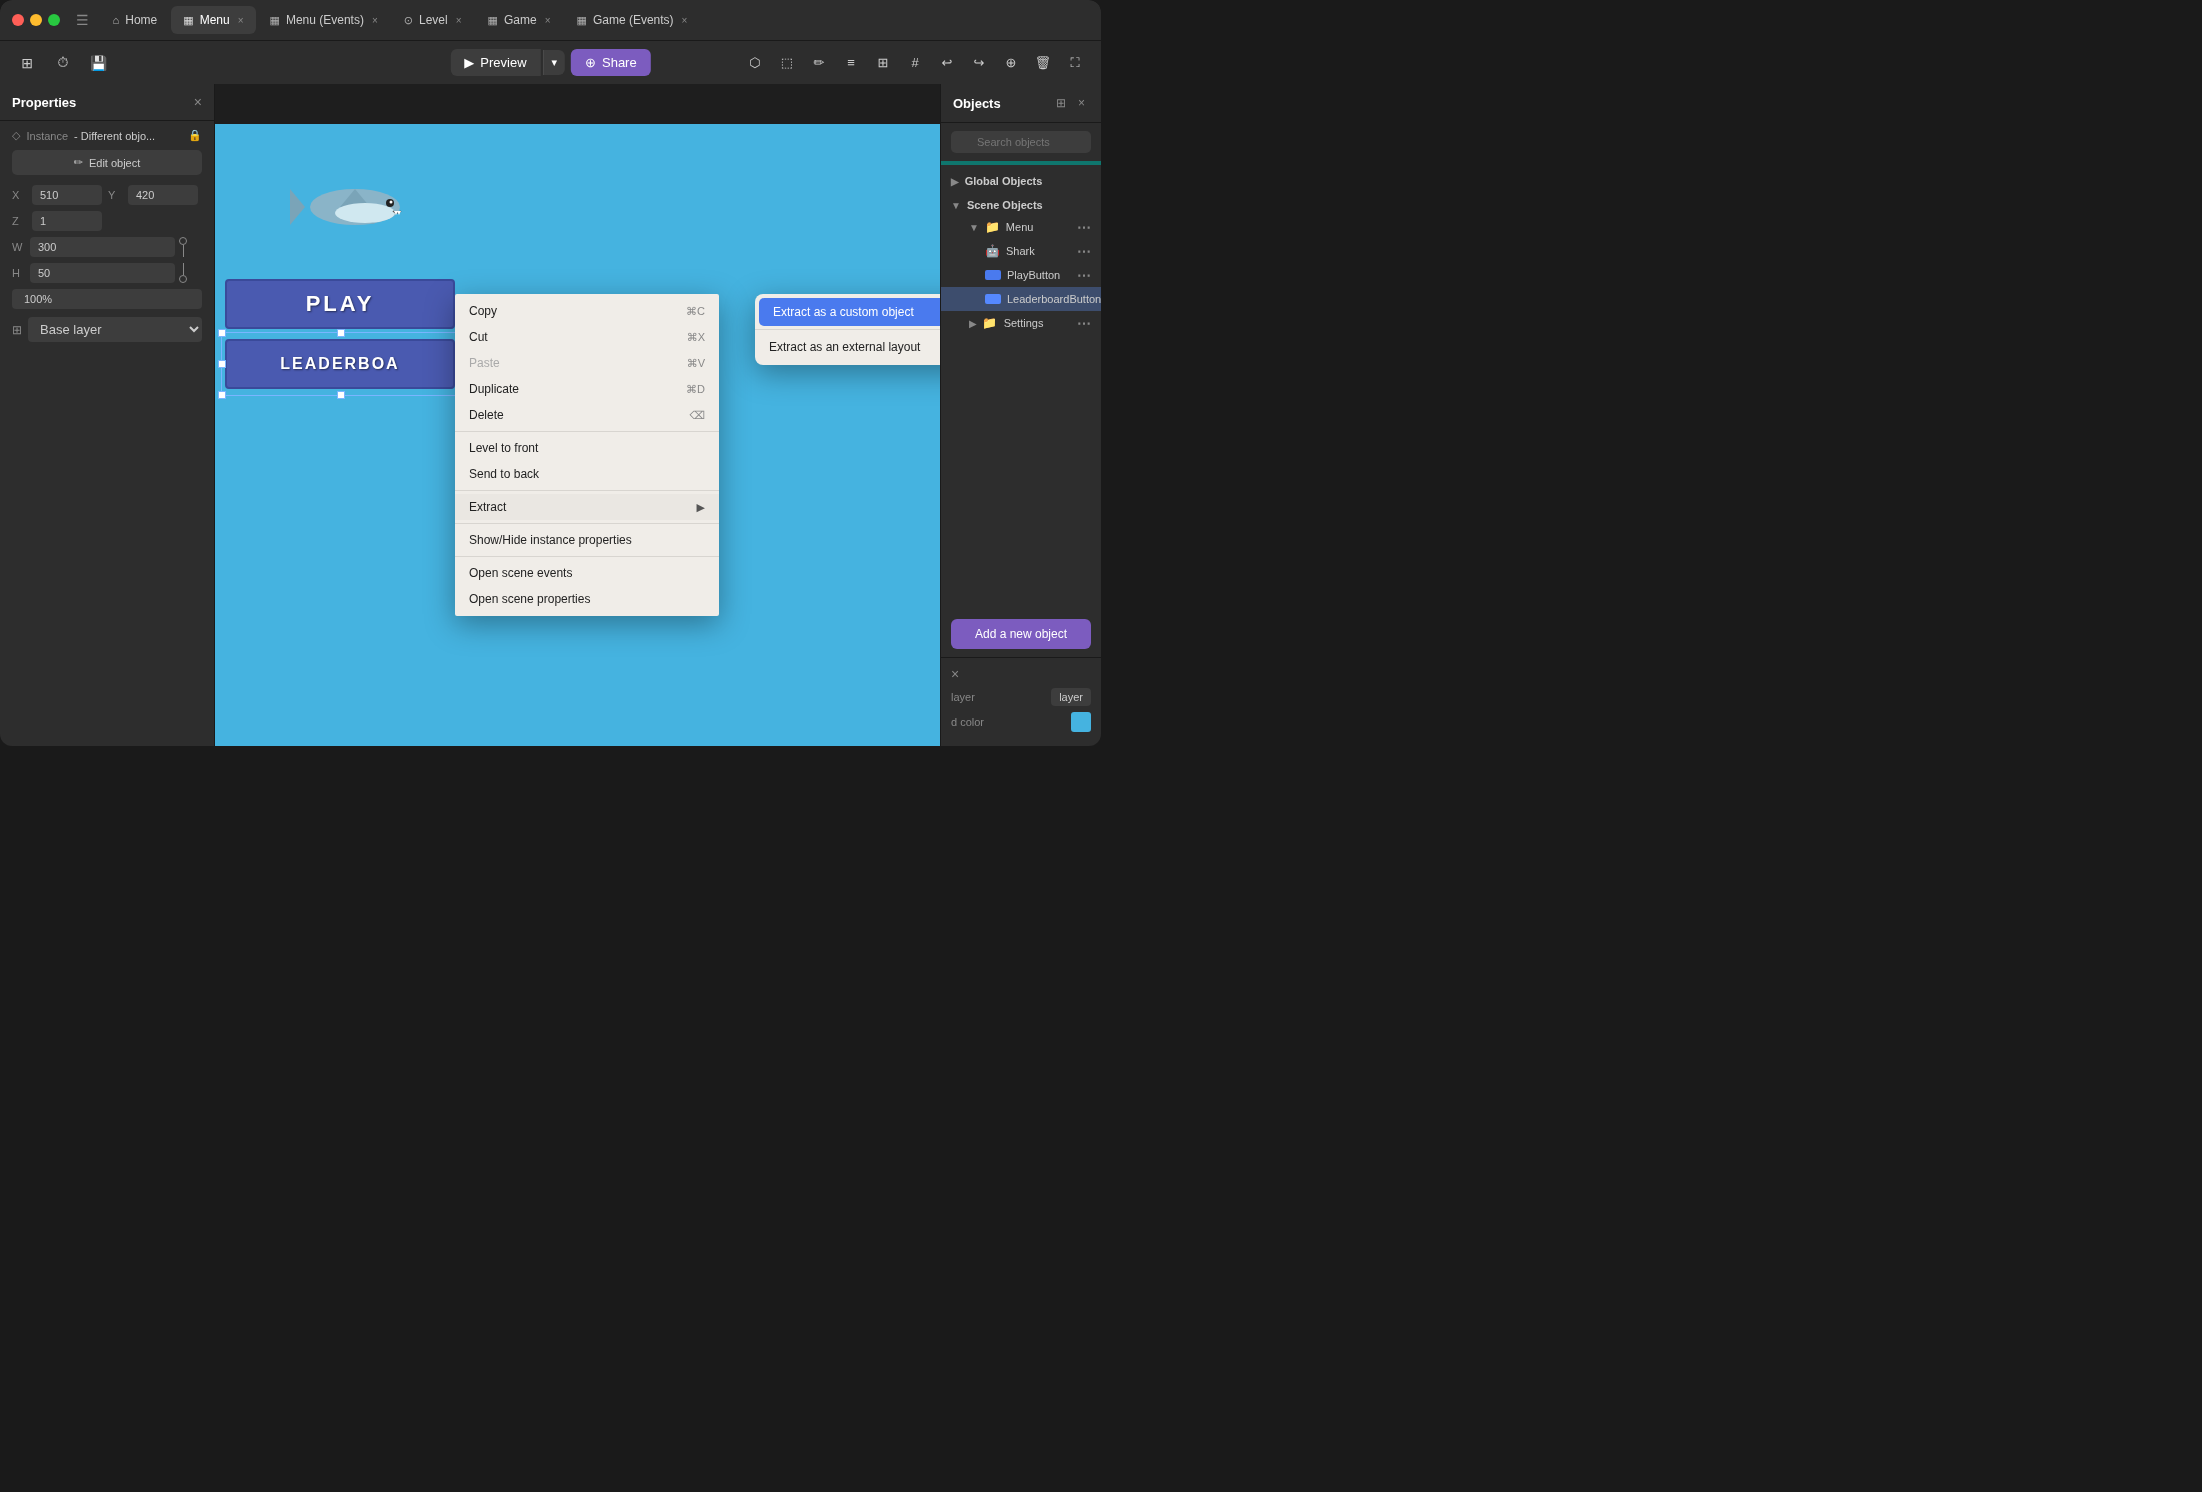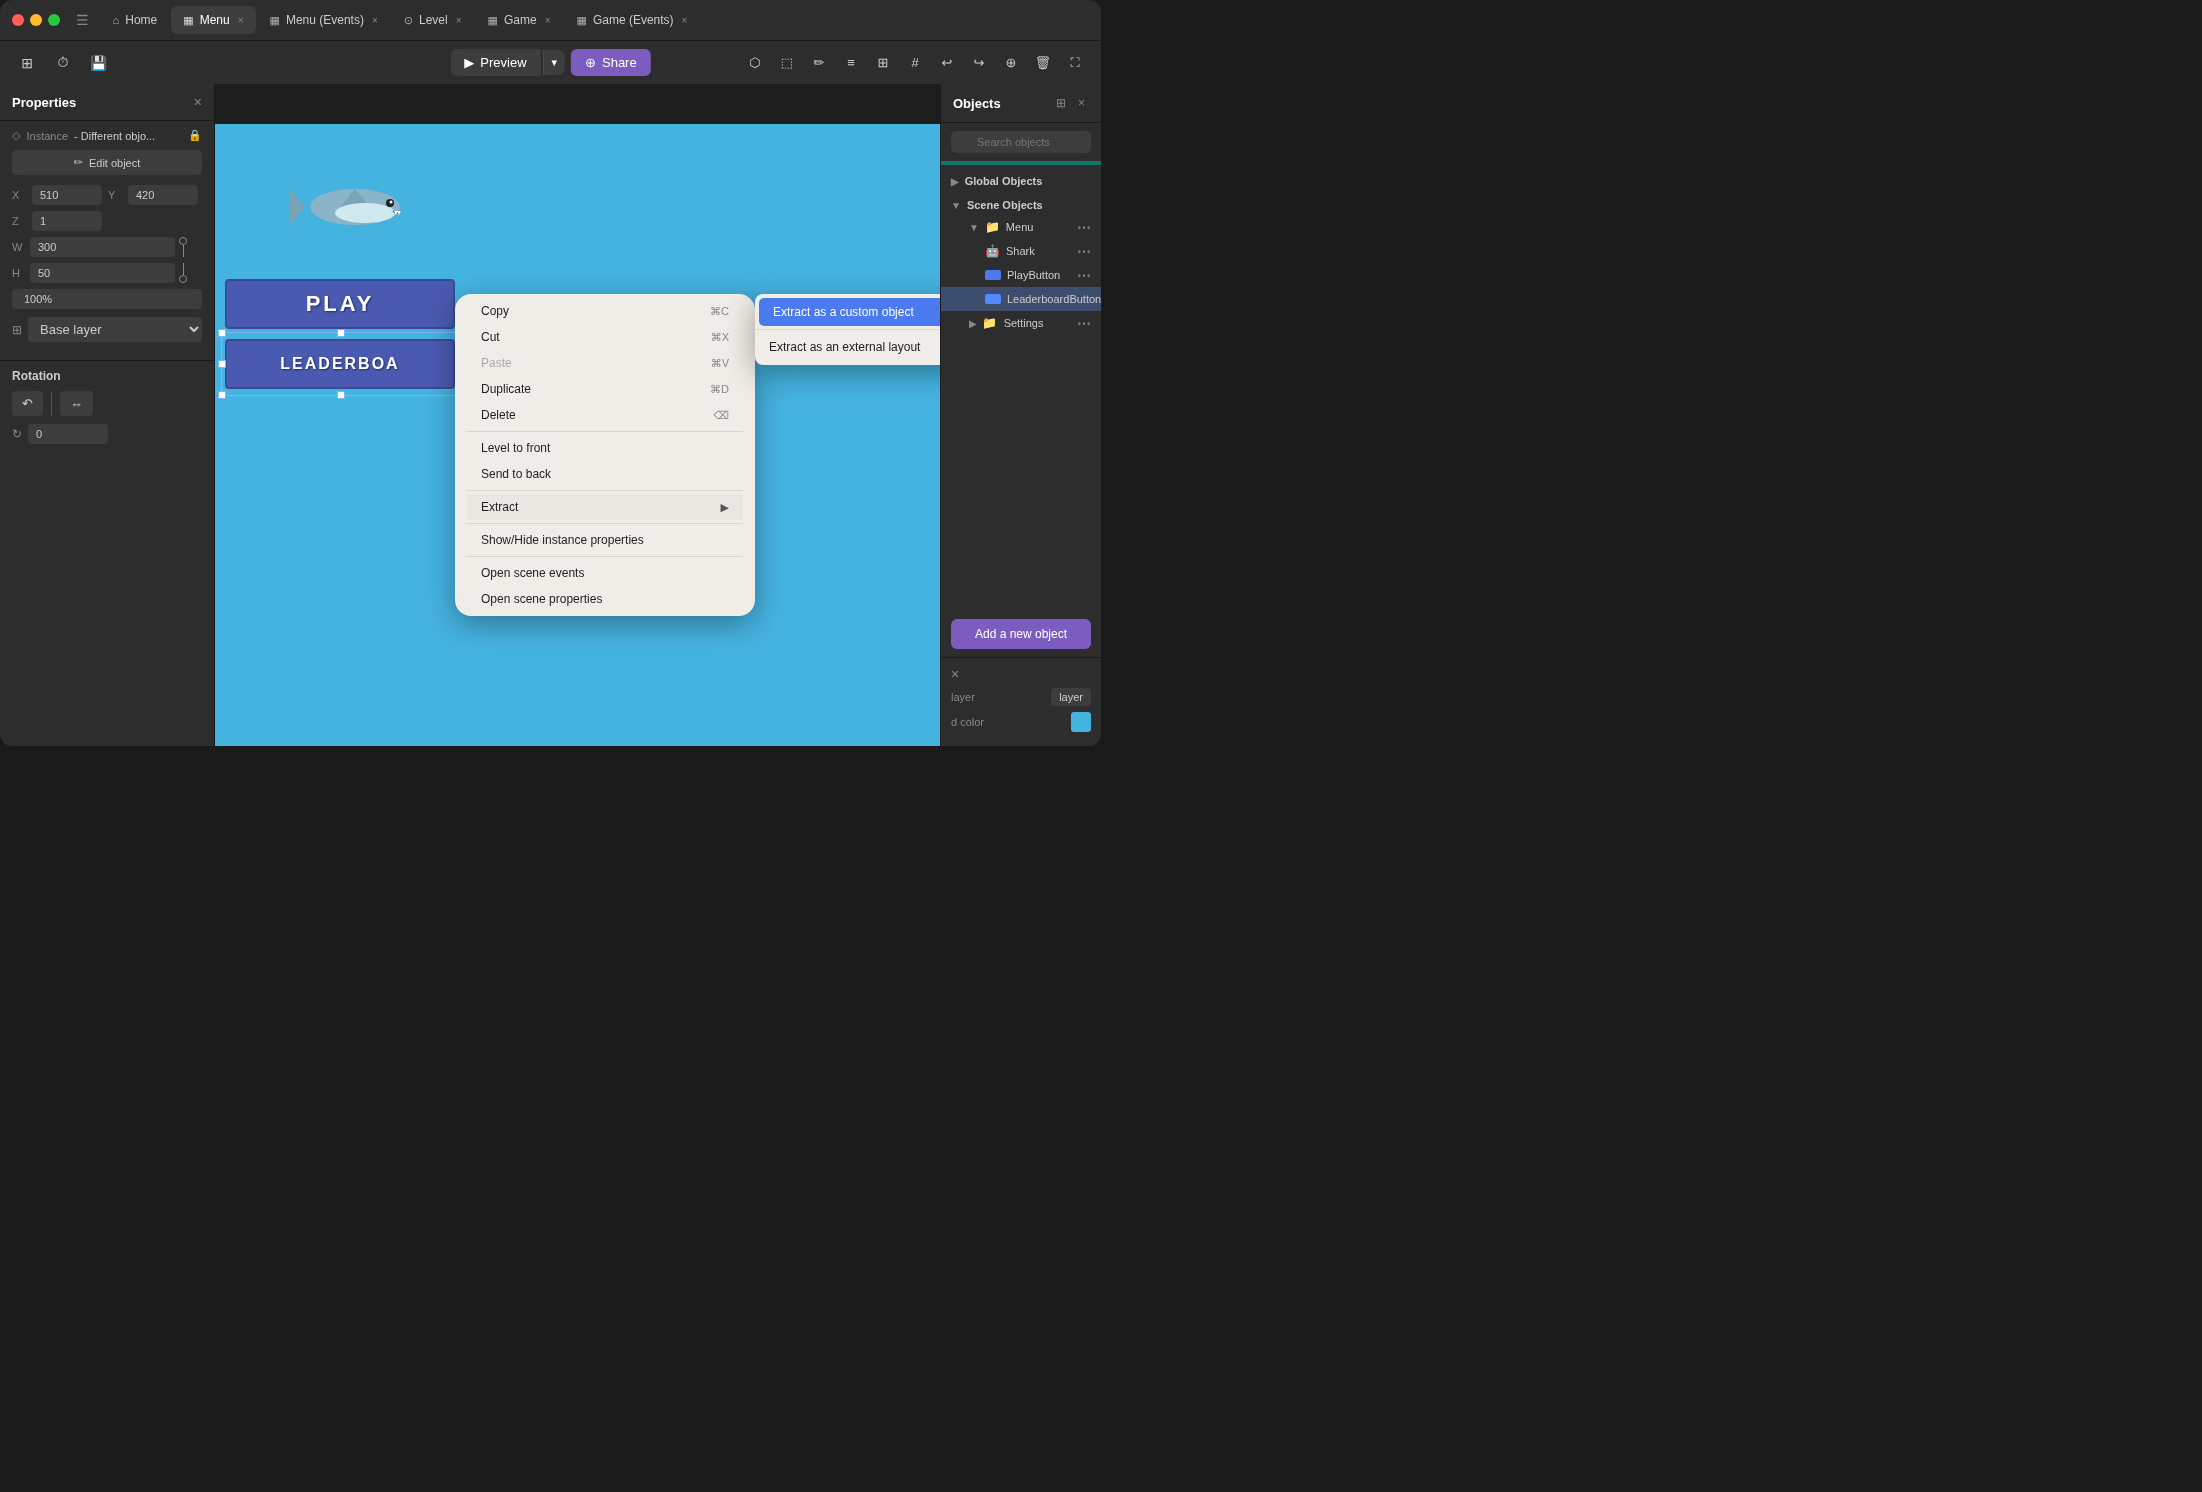--- a/index.html
+++ b/index.html
@@ -473,25 +473,25 @@
     .h-bl { bottom: -4px; left: -4px; }
     .h-bm { bottom: -4px; left: calc(50% - 4px); }
     .h-br { bottom: -4px; right: -4px; }
 
     
     .context-menu {
       position: absolute;
       top: 210px;
       left: 240px;
       background: #f0ede8;
-      border-radius: 16px;
+      border-radius: 2px;
       box-shadow: 0 8px 30px rgba(0,0,0,0.35);
-      width: 300px;
+      width: 264px;
       z-index: 100;
-      padding: 4px 12px;
+      padding: 4px 0;
     }
     .ctx-item {
       display: flex;
       align-items: center;
       justify-content: space-between;
       padding: 6px 14px;
       font-size: 12px;
       color: #222;
       cursor: pointer;
     }
@@ -837,32 +837,20 @@
       <div class="opacity-row">
         <input class="opacity-val" value="100%" style="">
       </div>
       <div class="layer-row">
         <span class="layer-icon">⊞</span>
         <select class="layer-select">
           <option>Base layer</option>
         </select>
       </div>
     </div>
-    <div class="rotation-section">
-      <div class="rotation-title">Rotation</div>
-      <div class="rotation-controls">
-        <button class="rot-btn">↶</button>
-        <div class="rot-divider"></div>
-        <button class="rot-flip">⇔</button>
-      </div>
-      <div class="rot-value-row">
-        <span class="rot-icon">↻</span>
-        <input class="rot-input" value="0" style="">
-      </div>
-    </div>
   </div>
 
   <div class="canvas-area">
     <div class="canvas-bg"></div>
 
     <div class="shark-svg">
       <svg width="130" height="70" viewBox="0 0 130 70">
 
         <ellipse cx="70" cy="38" rx="45" ry="18" fill="#8ab4c8"></ellipse>
 

